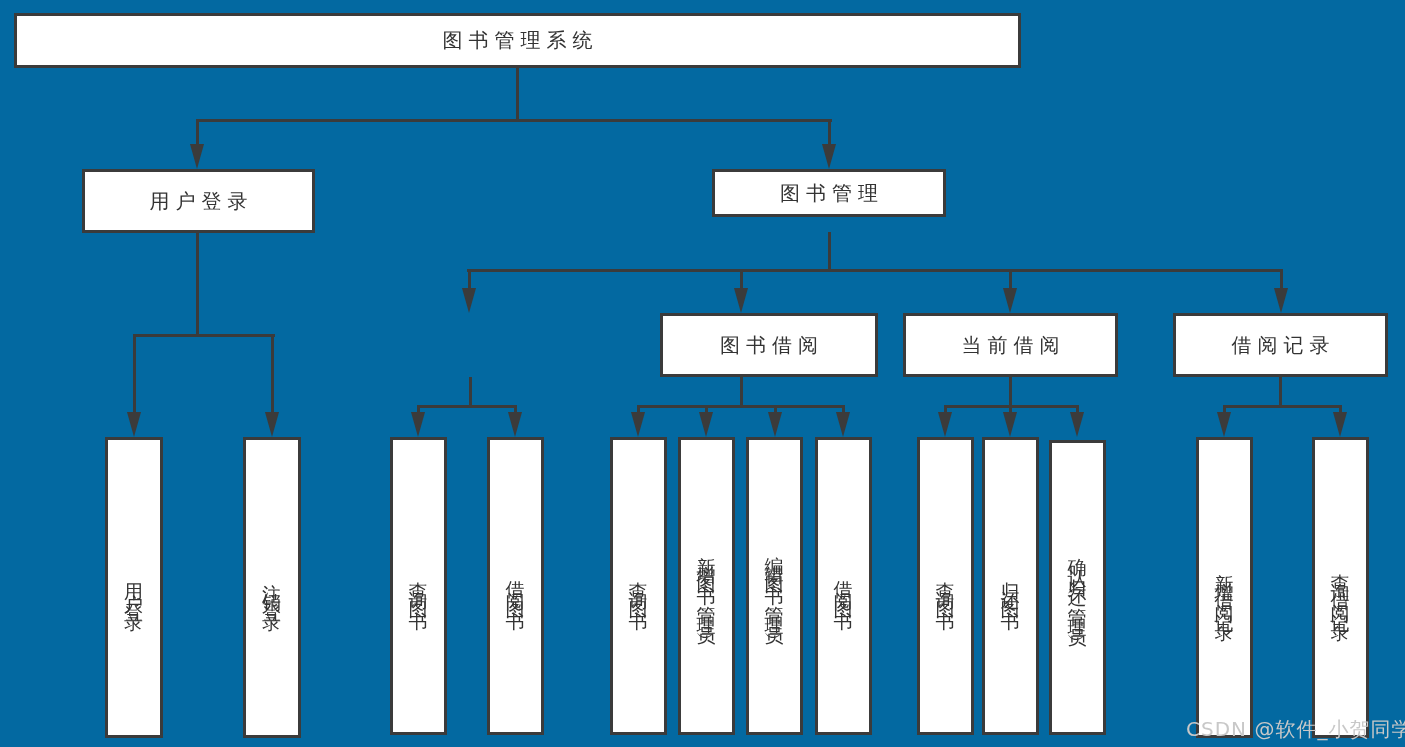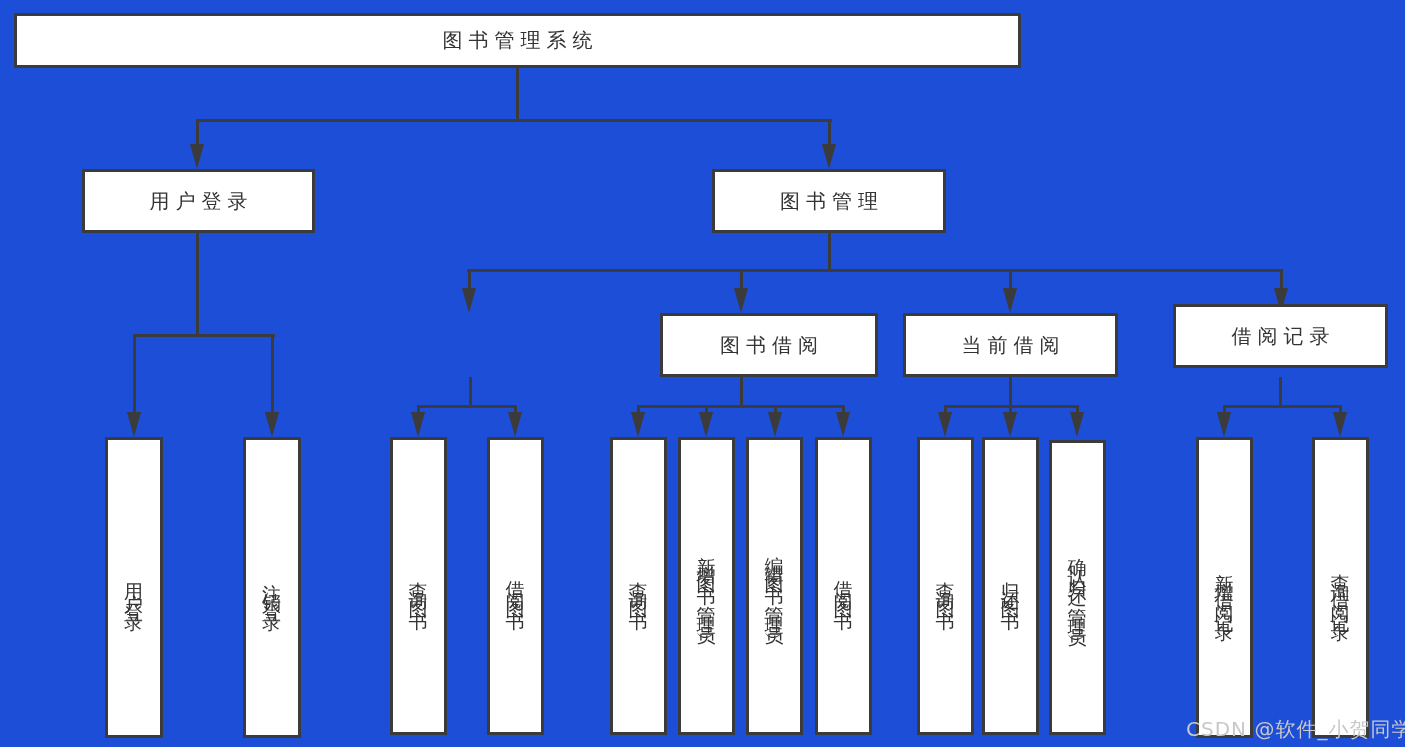--- a/index.html
+++ b/index.html
@@ -3,21 +3,21 @@
 <meta charset="utf-8">
 <style>
   :root{
     --line:#3b3b3b;
     --text:#333333;
     --wm:#c8c8c8;
   }
   html,body{margin:0;padding:0;background:#ffffff;}
   body{font-family:"DejaVu Sans","Liberation Sans",sans-serif;}
   .canvas{
-    position:relative;width:1405px;height:747px;background:#1d4ed8;overflow:hidden;
+    position:relative;width:1405px;height:747px;background:#0369a1;overflow:hidden;
   }
   
   .node{
     position:absolute;box-sizing:border-box;border:3px solid var(--line);
     background:#ffffff;display:flex;align-items:center;justify-content:center;
   }
   .node .label{
     font-size:20px;color:var(--text);letter-spacing:6px;text-indent:6px;white-space:nowrap;
   }
   
@@ -59,21 +59,21 @@
   </div>
 
   <div class="vline" style="left:516px;top:66px;height:55px;"></div>
   <div class="hline" style="left:196px;top:119px;width:636px;"></div>
   <div class="arrow" style="left:190px;top:121px;height:48px;"></div>
   <div class="arrow" style="left:822px;top:121px;height:48px;"></div>
 
   <div class="node" style="left:82px;top:169px;width:233px;height:64px;">
     <span class="label">用户登录</span>
   </div>
-  <div class="node" style="left:712px;top:169px;width:234px;height:64px;text-align:right;">
+  <div class="node" style="left:712px;top:169px;width:234px;height:48px;text-align:right;">
     <span class="label">图书管理</span>
   </div>
 
   <div class="vline" style="left:196px;top:232px;height:104px;"></div>
   <div class="hline" style="left:133px;top:334px;width:142px;"></div>
   <div class="arrow" style="left:127px;top:337px;height:100px;"></div>
   <div class="arrow" style="left:265px;top:337px;height:100px;"></div>
 
   <div class="vline" style="left:828px;top:232px;height:40px;"></div>
   <div class="hline" style="left:467px;top:269px;width:816px;"></div>
@@ -81,21 +81,21 @@
   <div class="arrow" style="left:734px;top:272px;height:41px;"></div>
   <div class="arrow" style="left:1003px;top:272px;height:41px;"></div>
   <div class="arrow" style="left:1274px;top:272px;height:41px;"></div>
 
   <div class="node" style="left:633px;top:313px;width:218px;height:64px;margin-left:27px;">
     <span class="label">图书借阅</span>
   </div>
   <div class="node" style="left:903px;top:313px;width:215px;height:64px;">
     <span class="label">当前借阅</span>
   </div>
-  <div class="node" style="left:1173px;top:304px;width:215px;height:64px;">
+  <div class="node" style="left:1173px;top:313px;width:215px;height:64px;">
     <span class="label">借阅记录</span>
   </div>
 
   <div class="vline" style="left:469px;top:377px;height:30px;"></div>
   <div class="hline" style="left:417px;top:405px;width:100px;"></div>
   <div class="arrow" style="left:411px;top:408px;height:29px;"></div>
   <div class="arrow" style="left:508px;top:408px;height:29px;"></div>
 
   <div class="vline" style="left:740px;top:377px;height:30px;"></div>
   <div class="hline" style="left:637px;top:405px;width:208px;"></div>

